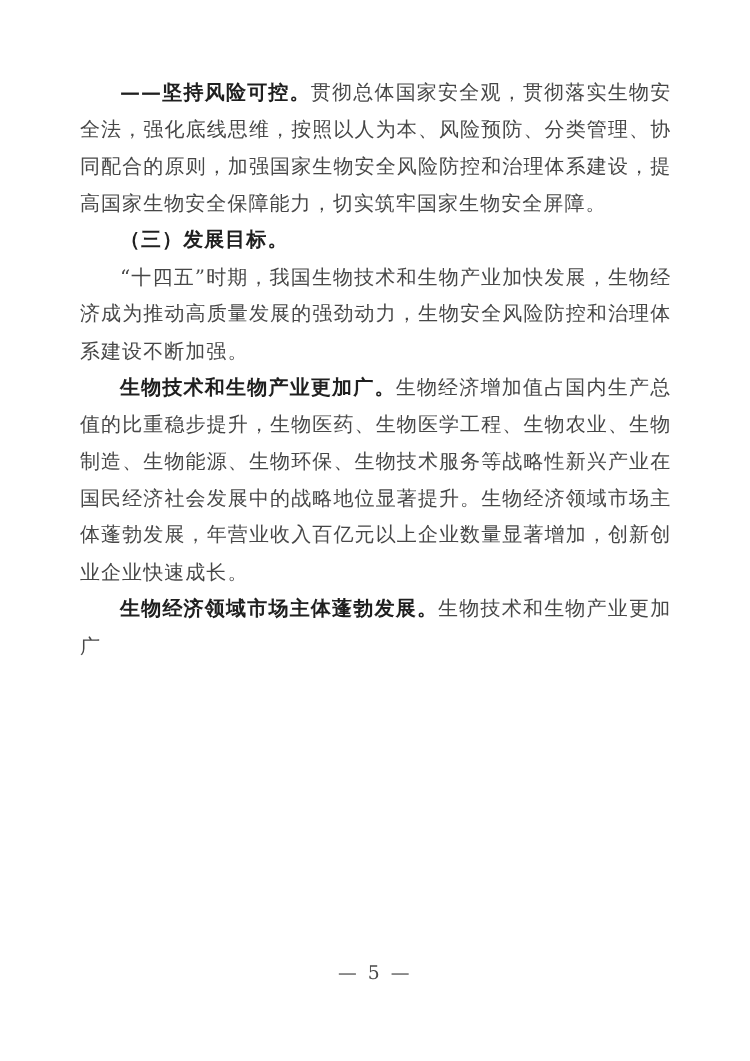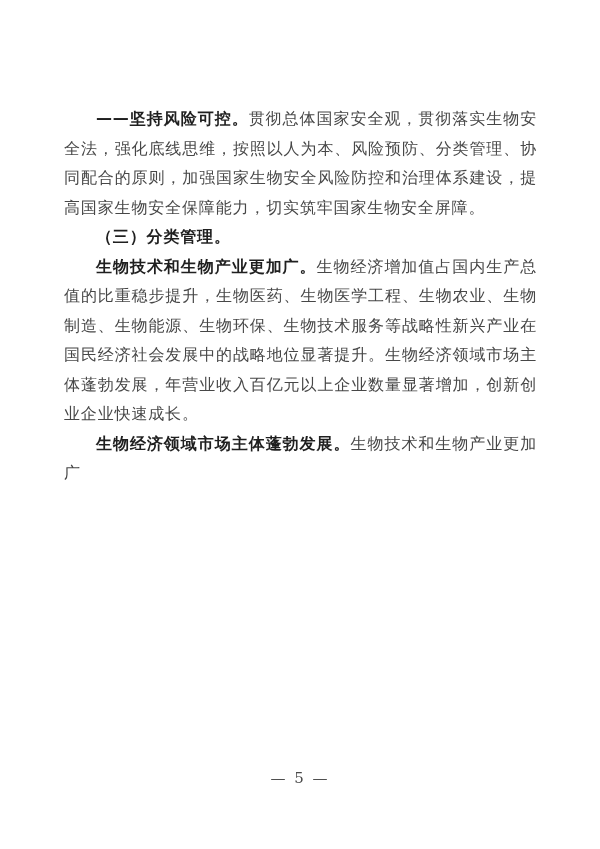--- a/index.html
+++ b/index.html
@@ -11,23 +11,23 @@
     position: relative;
     width: 600px;
     height: 849px;
     background: #ffffff;
     overflow: hidden;
     font-family: "DejaVu Serif", "Liberation Serif", serif;
   }
   .content {
     position: absolute;
     left: 64px;
-    top: 0;
+    top: 11px;
     width: 473px;
-    padding-top: 104px;
+    padding-top: 48px;
   }
   p.para {
     margin: 0;
     text-indent: 2em;
     text-align: justify;
     font-size: 16px;
     line-height: 29.5px;
     letter-spacing: 0.85px;
     color: #474747;
     word-break: break-all;
@@ -51,22 +51,23 @@
   }
 </style>
 </head>
 <body>
 
 <div class="page">
   <div class="content">
 
     <p class="para"><span class="lead">——坚持风险可控。</span><span class="body-text">贯彻总体国家安全观，贯彻落实生物安全法，强化底线思维，按照以人为本、风险预防、分类管理、协同配合的原则，加强国家生物安全风险防控和治理体系建设，提高国家生物安全保障能力，切实筑牢国家生物安全屏障。</span></p>
 
-    <p class="para"><span class="lead">（三）分类管理。</span><span class="body-text"></span></p>
+    <p class="para"><span class="lead">（三）发展目标。</span><span class="body-text"></span></p>
 
+    <p class="para"><span class="lead"></span><span class="body-text">“十四五”时期，我国生物技术和生物产业加快发展，生物经济成为推动高质量发展的强劲动力，生物安全风险防控和治理体系建设不断加强。</span></p>
 
     <p class="para"><span class="lead">生物技术和生物产业更加广。</span><span class="body-text">生物经济增加值占国内生产总值的比重稳步提升，生物医药、生物医学工程、生物农业、生物制造、生物能源、生物环保、生物技术服务等战略性新兴产业在国民经济社会发展中的战略地位显著提升。生物经济领域市场主体蓬勃发展，年营业收入百亿元以上企业数量显著增加，创新创业企业快速成长。</span></p>
 
 
     <p class="para"><span class="lead">生物经济领域市场主体蓬勃发展。</span><span class="body-text">生物技术和生物产业更加广</span></p>
 
   </div>
 
   <div class="footer">— 5 —</div>
 </div>

